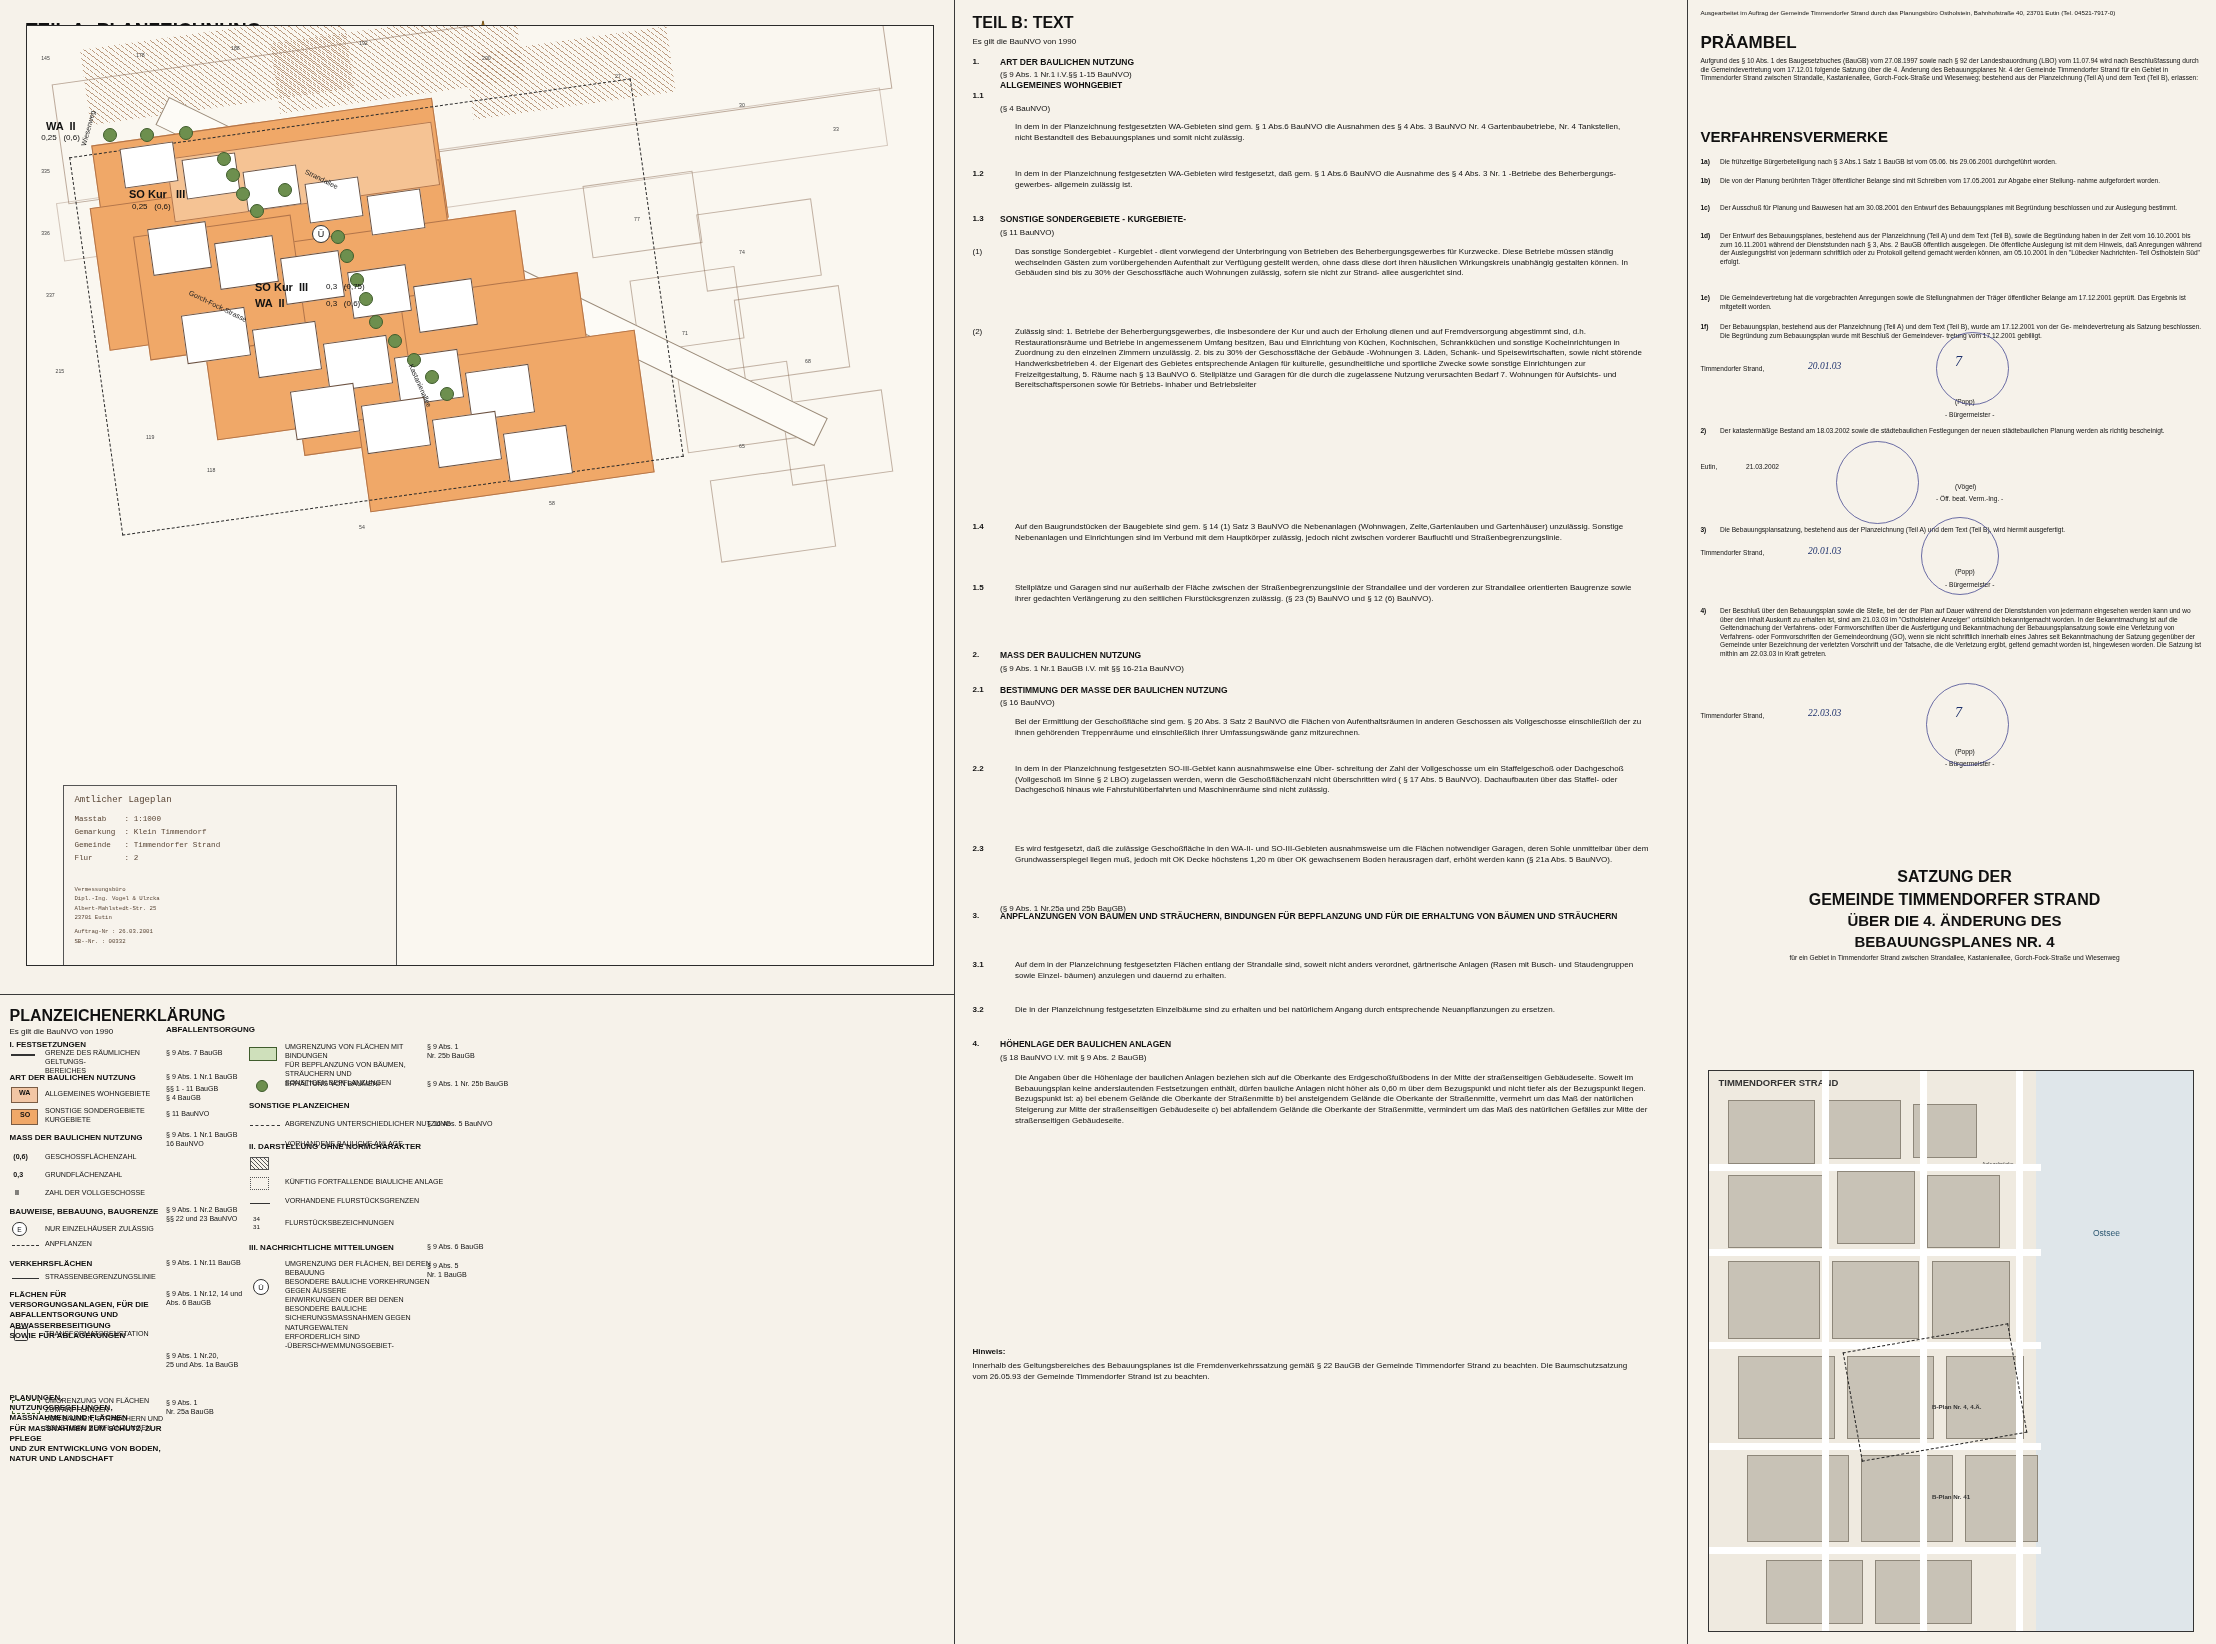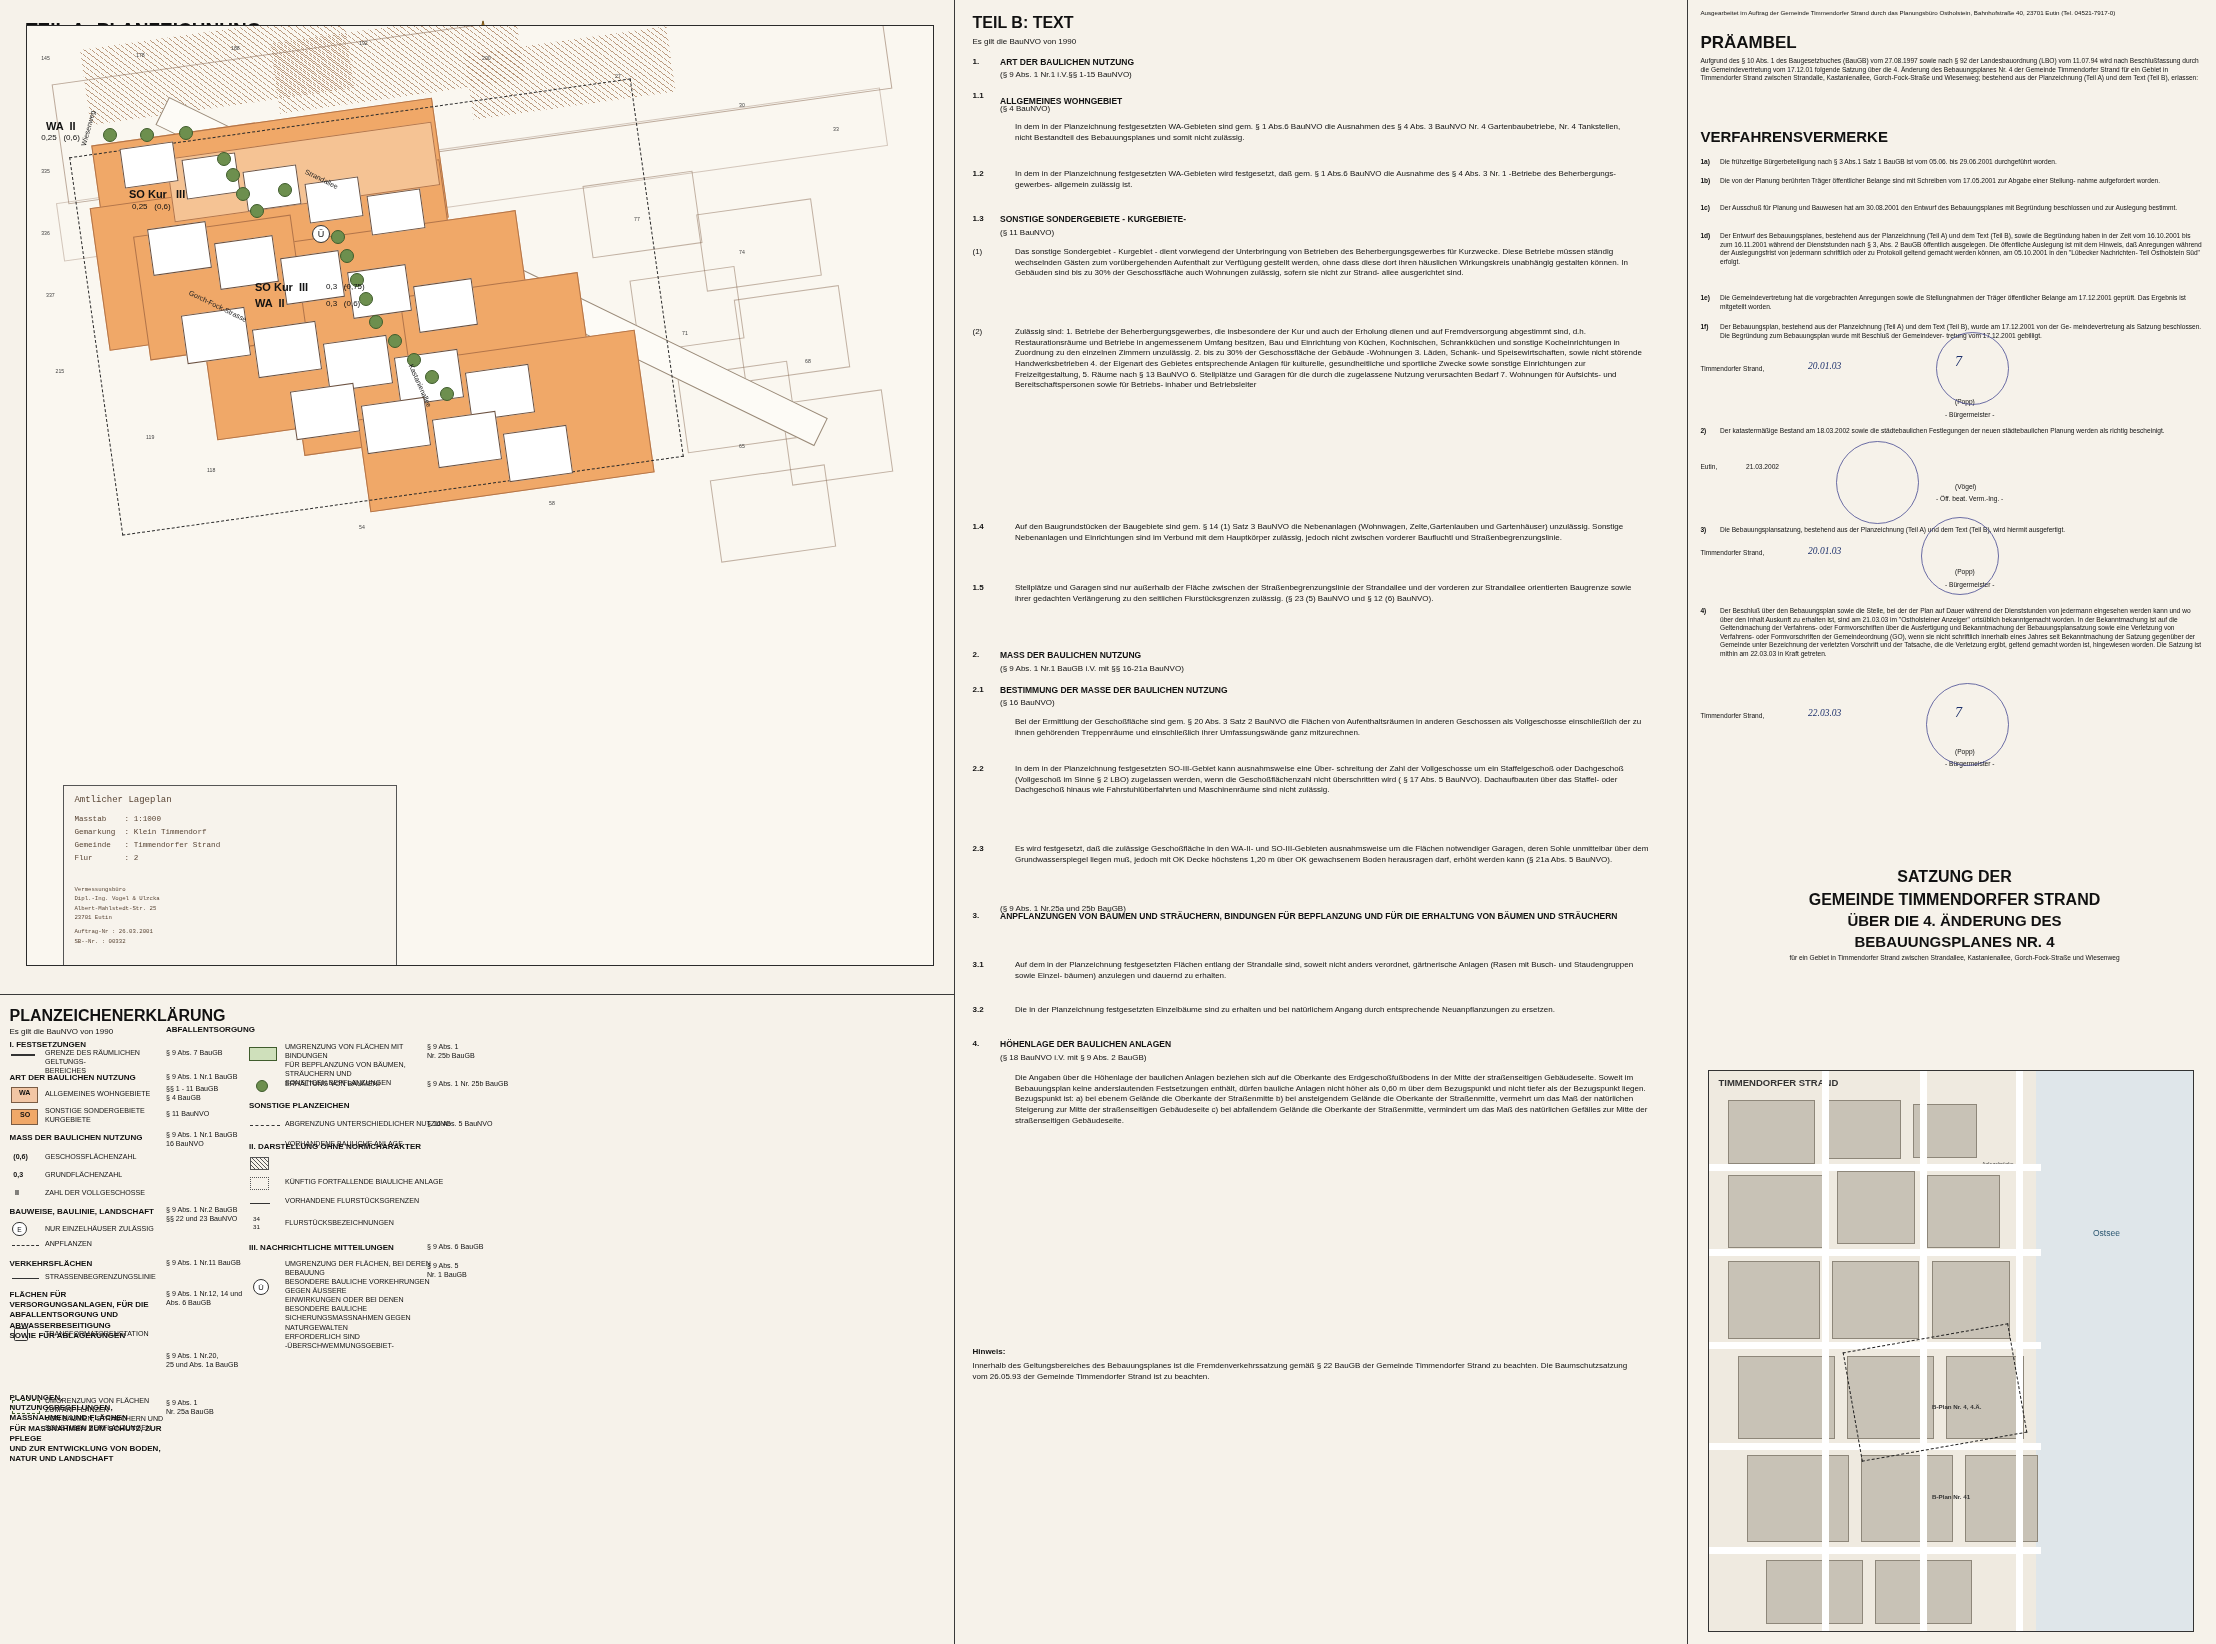--- a/index.html
+++ b/index.html
@@ -249,21 +249,21 @@
 
     <div class="t xs b" style="left:13.3px;top:157px;">(0,6)</div>
     <div class="t xs" style="left:45px;top:157px;">GESCHOSSFLÄCHENZAHL</div>
 
     <div class="t xs b" style="left:13.3px;top:175px;">0,3</div>
     <div class="t xs" style="left:45px;top:175px;">GRUNDFLÄCHENZAHL</div>
 
     <div class="t xs b" style="left:15px;top:193px;">II</div>
     <div class="t xs" style="left:45px;top:193px;">ZAHL DER VOLLGESCHOSSE</div>
 
-    <div class="t sm b" style="left:9.5px;top:211px;">BAUWEISE, BAULINIE, LANDSCHAFT</div>
+    <div class="t sm b" style="left:9.5px;top:211px;">BAUWEISE, BEBAUUNG, BAUGRENZE</div>
     <div class="t xs" style="left:166px;top:210px;">§ 9 Abs. 1 Nr.2 BauGB
 §§ 22 und 23 BauNVO</div>
 
     <div class="eCircle" style="position:absolute;left:12.3px;top:226px;">E</div>
     <div class="t xs" style="left:45px;top:229px;">NUR EINZELHÄUSER ZULÄSSIG</div>
 
     <div style="position:absolute;left:12.3px;top:249px;width:26.6px;height:0;border-top:1.4px dashed #333;"></div>
     <div class="t xs" style="left:45px;top:244px;">ANPFLANZEN</div>
 
     <div class="t sm b" style="left:9.5px;top:263px;">VERKEHRSFLÄCHEN</div>
@@ -341,21 +341,21 @@
 
   <div id="partB">
     <div class="t xl b" style="left:9.5px;top:13.3px;">TEIL B: TEXT</div>
     <div class="t sm" style="left:9.5px;top:37px;">Es gilt die BauNVO von 1990</div>
 
     <div class="bnum" style="left:9.5px;top:57px;">1.</div>
     <div class="bhead" style="left:37px;top:57px;">ART DER BAULICHEN NUTZUNG</div>
     <div class="btxt" style="left:37px;top:70px;">(§ 9 Abs. 1 Nr.1 i.V.§§ 1-15 BauNVO)</div>
 
     <div class="bnum" style="left:9.5px;top:91px;">1.1</div>
-    <div class="bhead" style="left:37px;top:96px;">ALLGEMEINES WOHNGEBIET</div>
+    <div class="bhead" style="left:37px;top:80px;">ALLGEMEINES WOHNGEBIET</div>
     <div class="btxt" style="left:37px;top:104px;">(§ 4 BauNVO)</div>
     <div class="btxt" style="left:52px;top:122px;width:621px;">In dem in der Planzeichnung festgesetzten WA-Gebieten sind gem. § 1 Abs.6 BauNVO
 die Ausnahmen des § 4 Abs. 3 BauNVO Nr. 4 Gartenbaubetriebe, Nr. 4 Tankstellen, nicht
 Bestandteil des Bebauungsplanes und somit nicht zulässig.</div>
 
     <div class="bnum" style="left:9.5px;top:169px;">1.2</div>
     <div class="btxt" style="left:52px;top:169px;width:621px;">In dem in der Planzeichnung festgesetzten WA-Gebieten wird festgesetzt, daß
 gem. § 1 Abs.6 BauNVO die Ausnahme des § 4 Abs. 3 Nr. 1 -Betriebe des Beherbergungs-
 gewerbes- allgemein zulässig ist.</div>
 

